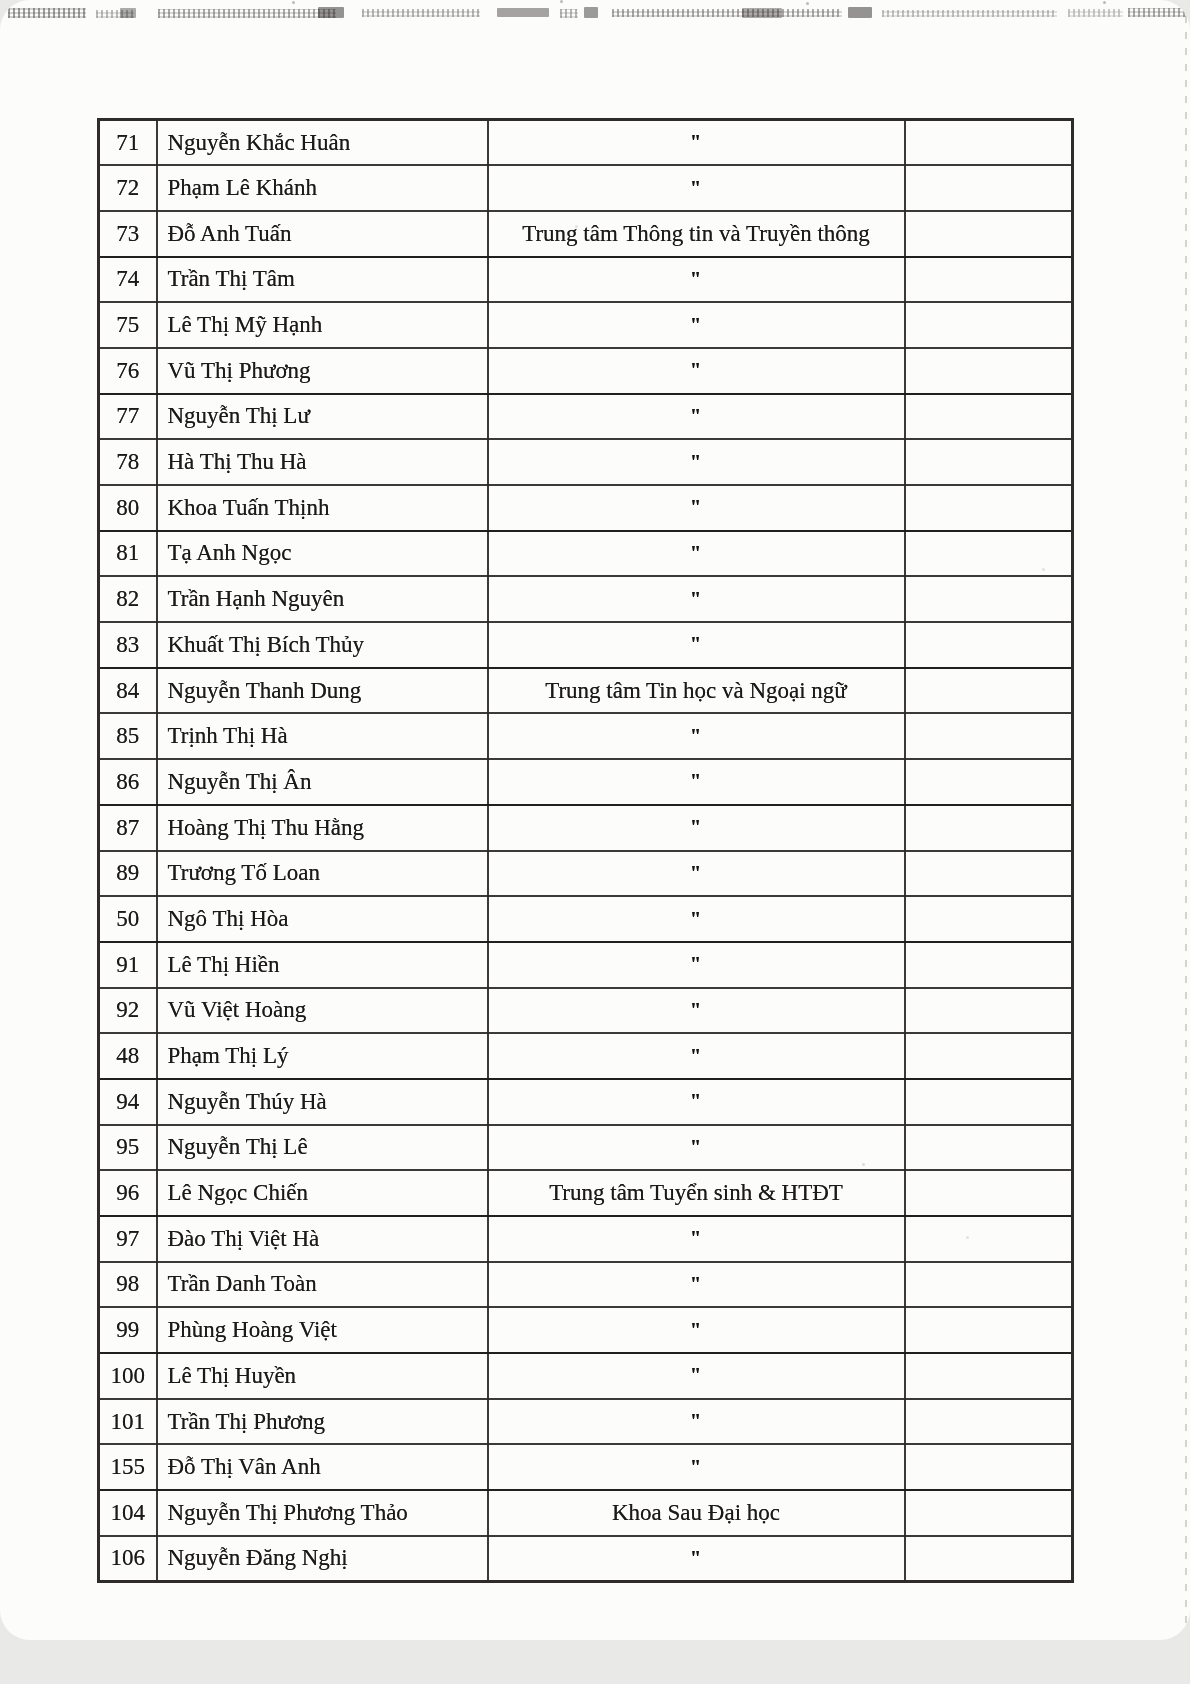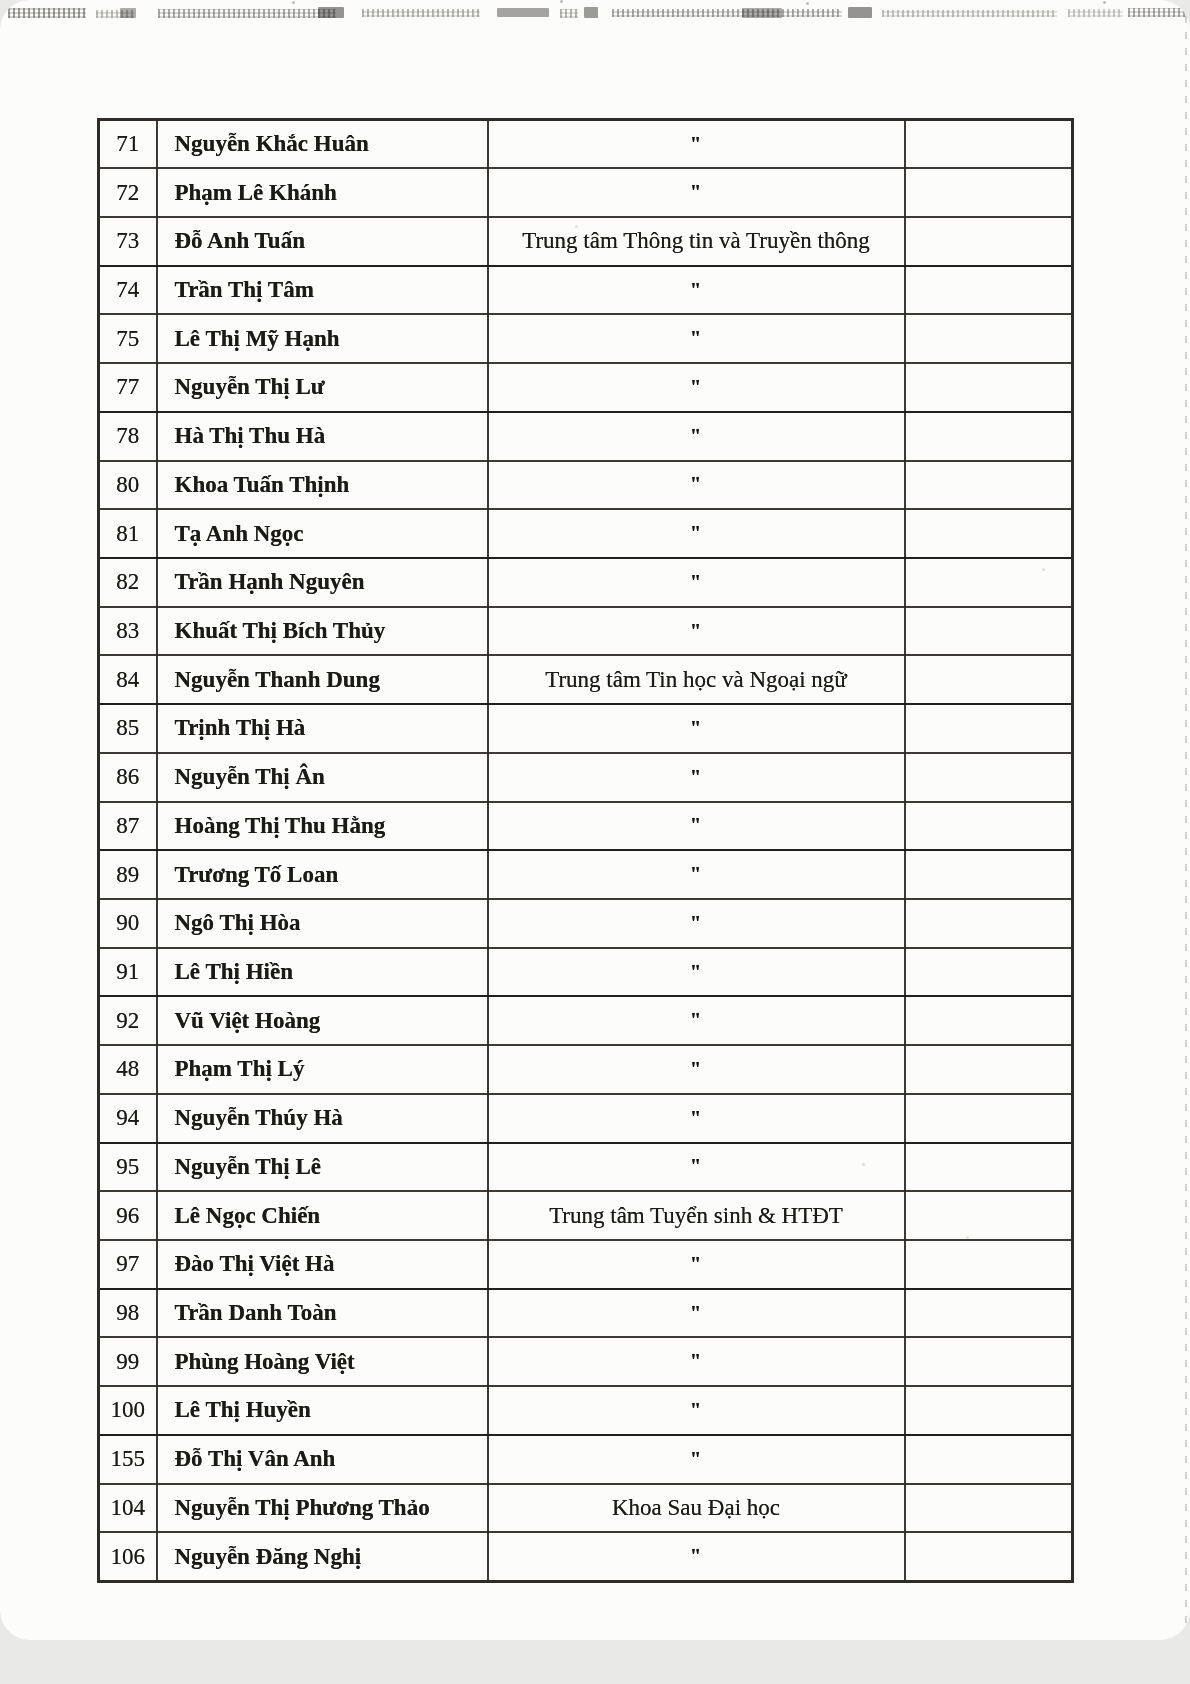--- a/index.html
+++ b/index.html
@@ -61,21 +61,21 @@
     color:var(--ink);
     font-size:23px;
     line-height:1.05;
     padding:0;
     overflow:hidden;
     white-space:nowrap;
     text-shadow:0 0 .5px rgba(28,26,23,.75);
   }
   .doc-table tr{height:40.69px;}
   td.c-no{text-align:center;}
-  td.c-name{padding-left:17px;text-align:left;font-weight:bold;}
+  td.c-name{padding-left:10px;text-align:left;}
   td.c-unit{text-align:center;}
   td.c-unit.ditto{
     font-size:20px;
     font-weight:700;
     letter-spacing:1px;
     color:#141210;
   }
   
   .doc-table tr:nth-child(3n) td{border-bottom-color:rgba(30,28,25,.98);}
   .doc-table tr:nth-child(4n+1) td{border-bottom-width:2px;}
@@ -150,20 +150,26 @@
       <td class="c-blank"></td>
     </tr>
 
     <tr>
       <td class="c-no">75</td>
       <td class="c-name">Lê Thị Mỹ Hạnh</td>
       <td class="c-unit ditto">"</td>
       <td class="c-blank"></td>
     </tr>
 
+    <tr>
+      <td class="c-no">76</td>
+      <td class="c-name">Vũ Thị Phương</td>
+      <td class="c-unit ditto">"</td>
+      <td class="c-blank"></td>
+    </tr>
 
     <tr>
       <td class="c-no">77</td>
       <td class="c-name">Nguyễn Thị Lư</td>
       <td class="c-unit ditto">"</td>
       <td class="c-blank"></td>
     </tr>
 
     <tr>
       <td class="c-no">78</td>
@@ -231,21 +237,21 @@
 
 
     <tr>
       <td class="c-no">89</td>
       <td class="c-name">Trương Tố Loan</td>
       <td class="c-unit ditto">"</td>
       <td class="c-blank"></td>
     </tr>
 
     <tr>
-      <td class="c-no">90</td>
+      <td class="c-no">50</td>
       <td class="c-name">Ngô Thị Hòa</td>
       <td class="c-unit ditto">"</td>
       <td class="c-blank"></td>
     </tr>
 
     <tr>
       <td class="c-no">91</td>
       <td class="c-name">Lê Thị Hiền</td>
       <td class="c-unit ditto">"</td>
       <td class="c-blank"></td>
@@ -307,20 +313,26 @@
       <td class="c-blank"></td>
     </tr>
 
     <tr>
       <td class="c-no">100</td>
       <td class="c-name">Lê Thị Huyền</td>
       <td class="c-unit ditto">"</td>
       <td class="c-blank"></td>
     </tr>
 
+    <tr>
+      <td class="c-no">101</td>
+      <td class="c-name">Trần Thị Phương</td>
+      <td class="c-unit ditto">"</td>
+      <td class="c-blank"></td>
+    </tr>
 
 
     <tr>
       <td class="c-no">155</td>
       <td class="c-name">Đỗ Thị Vân Anh</td>
       <td class="c-unit ditto">"</td>
       <td class="c-blank"></td>
     </tr>
 
     <tr>

